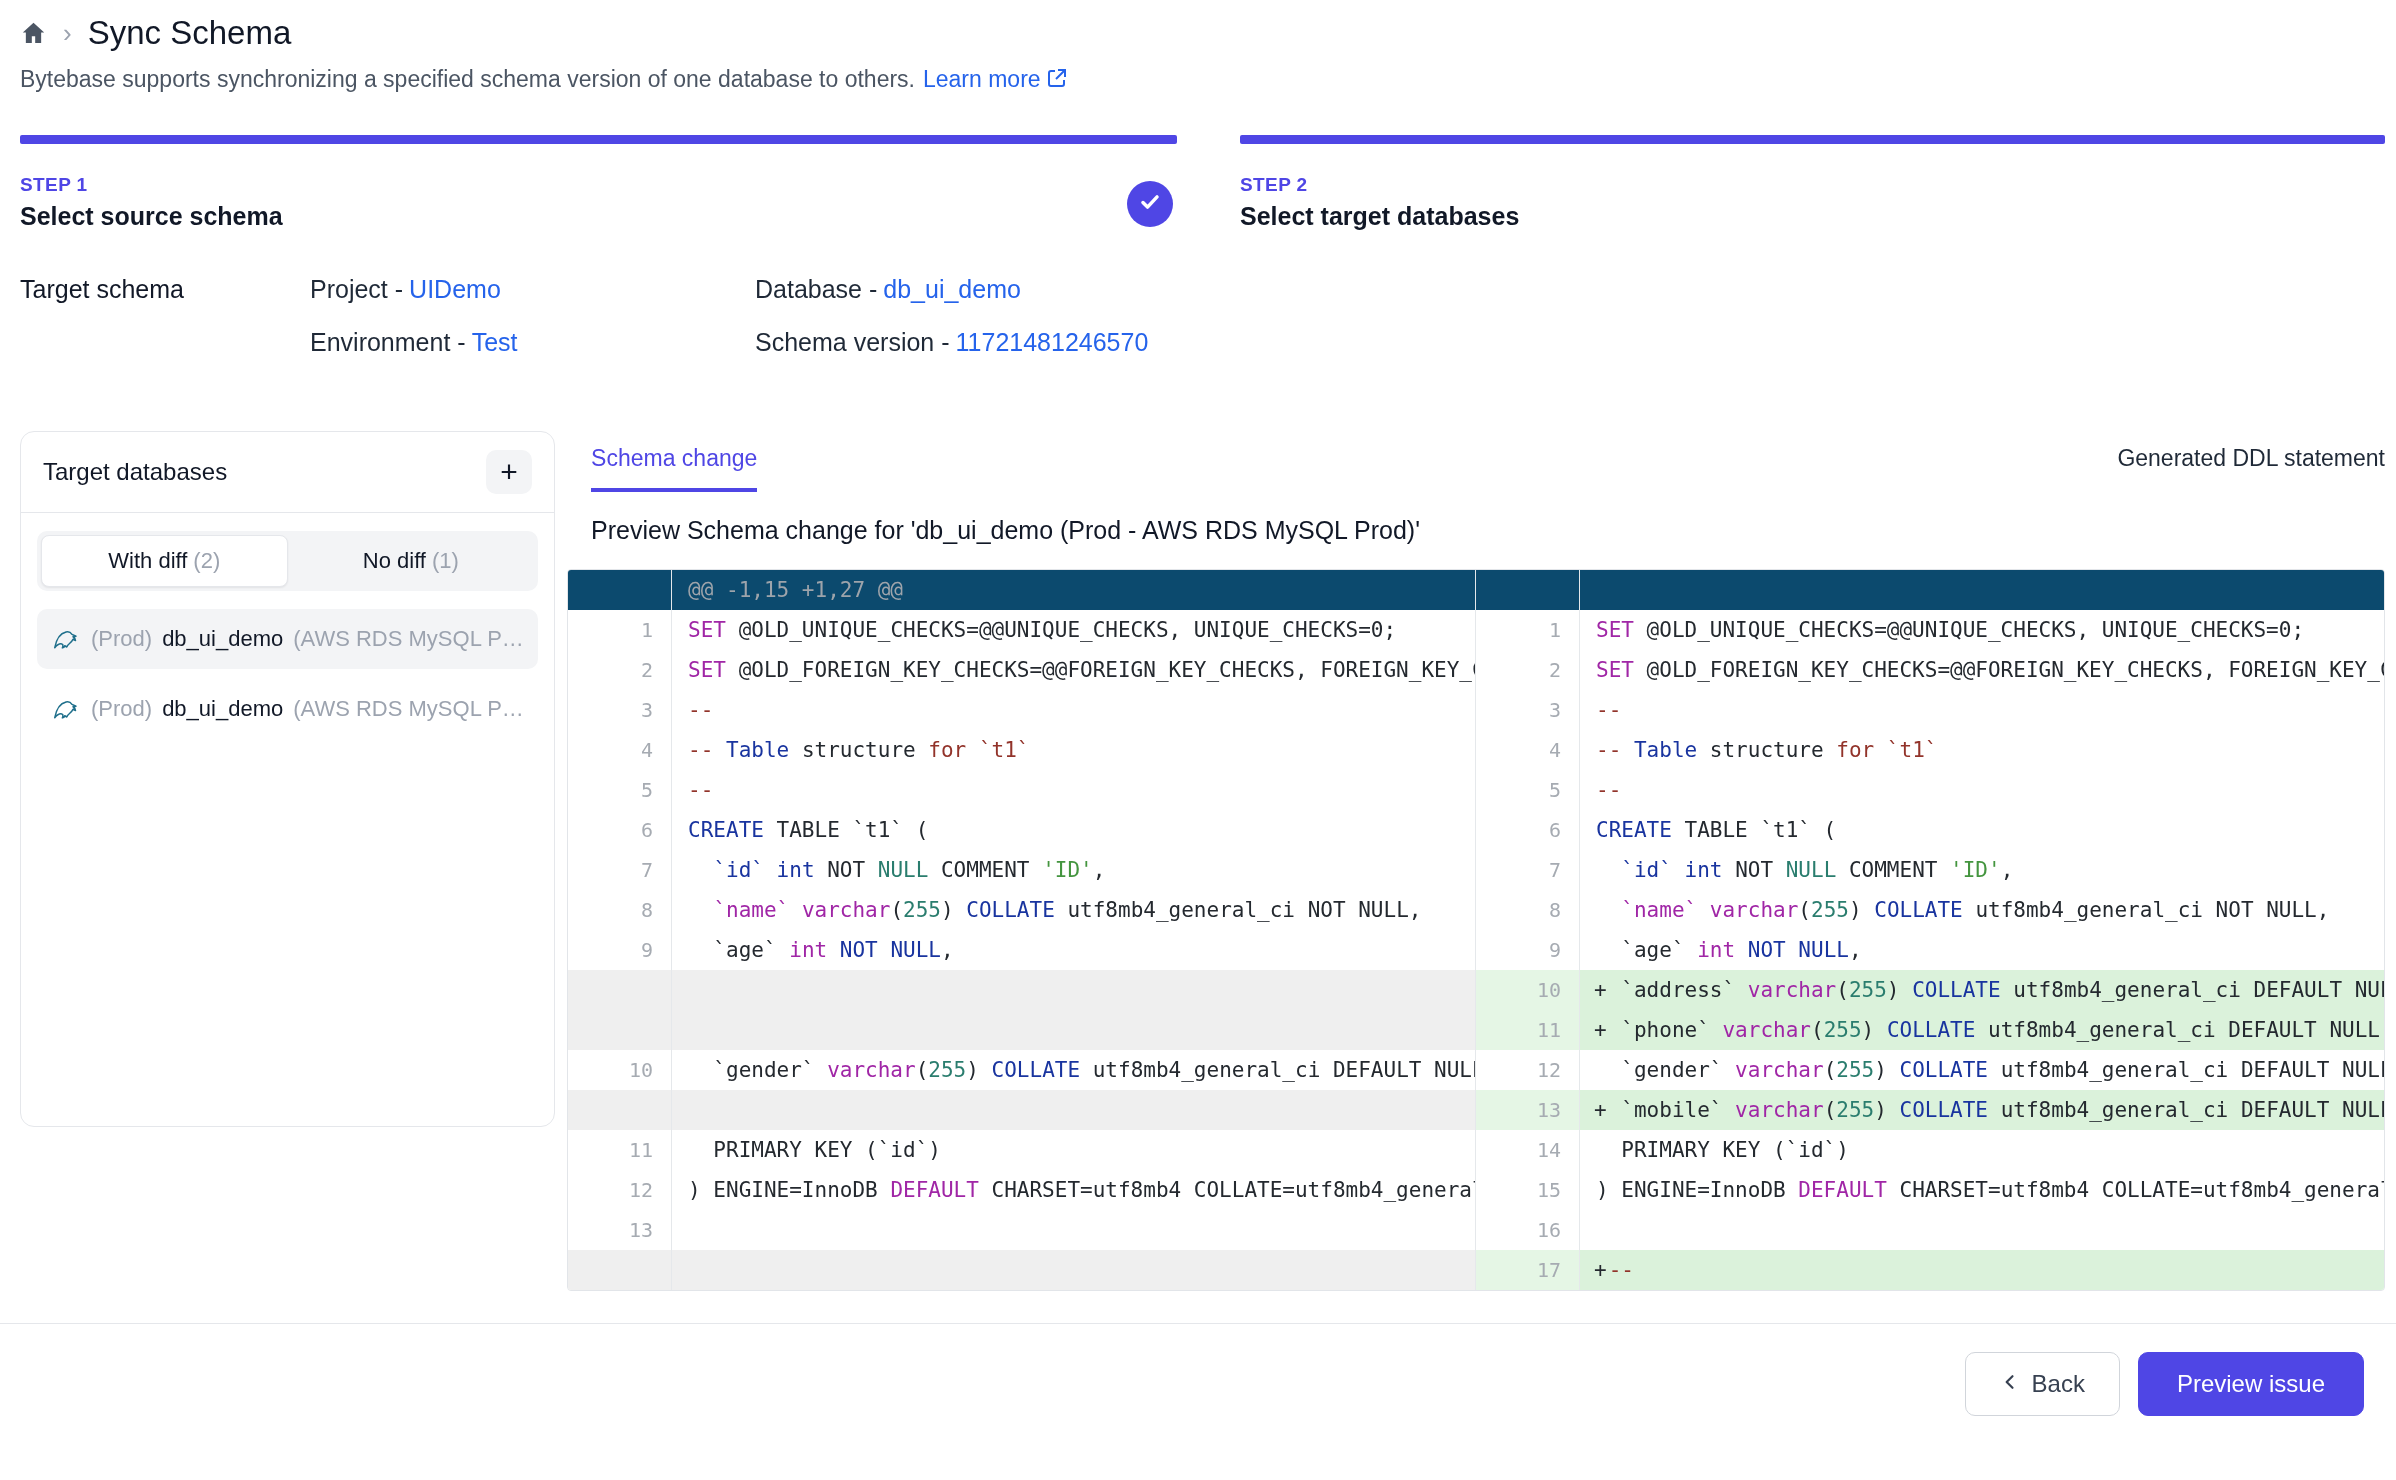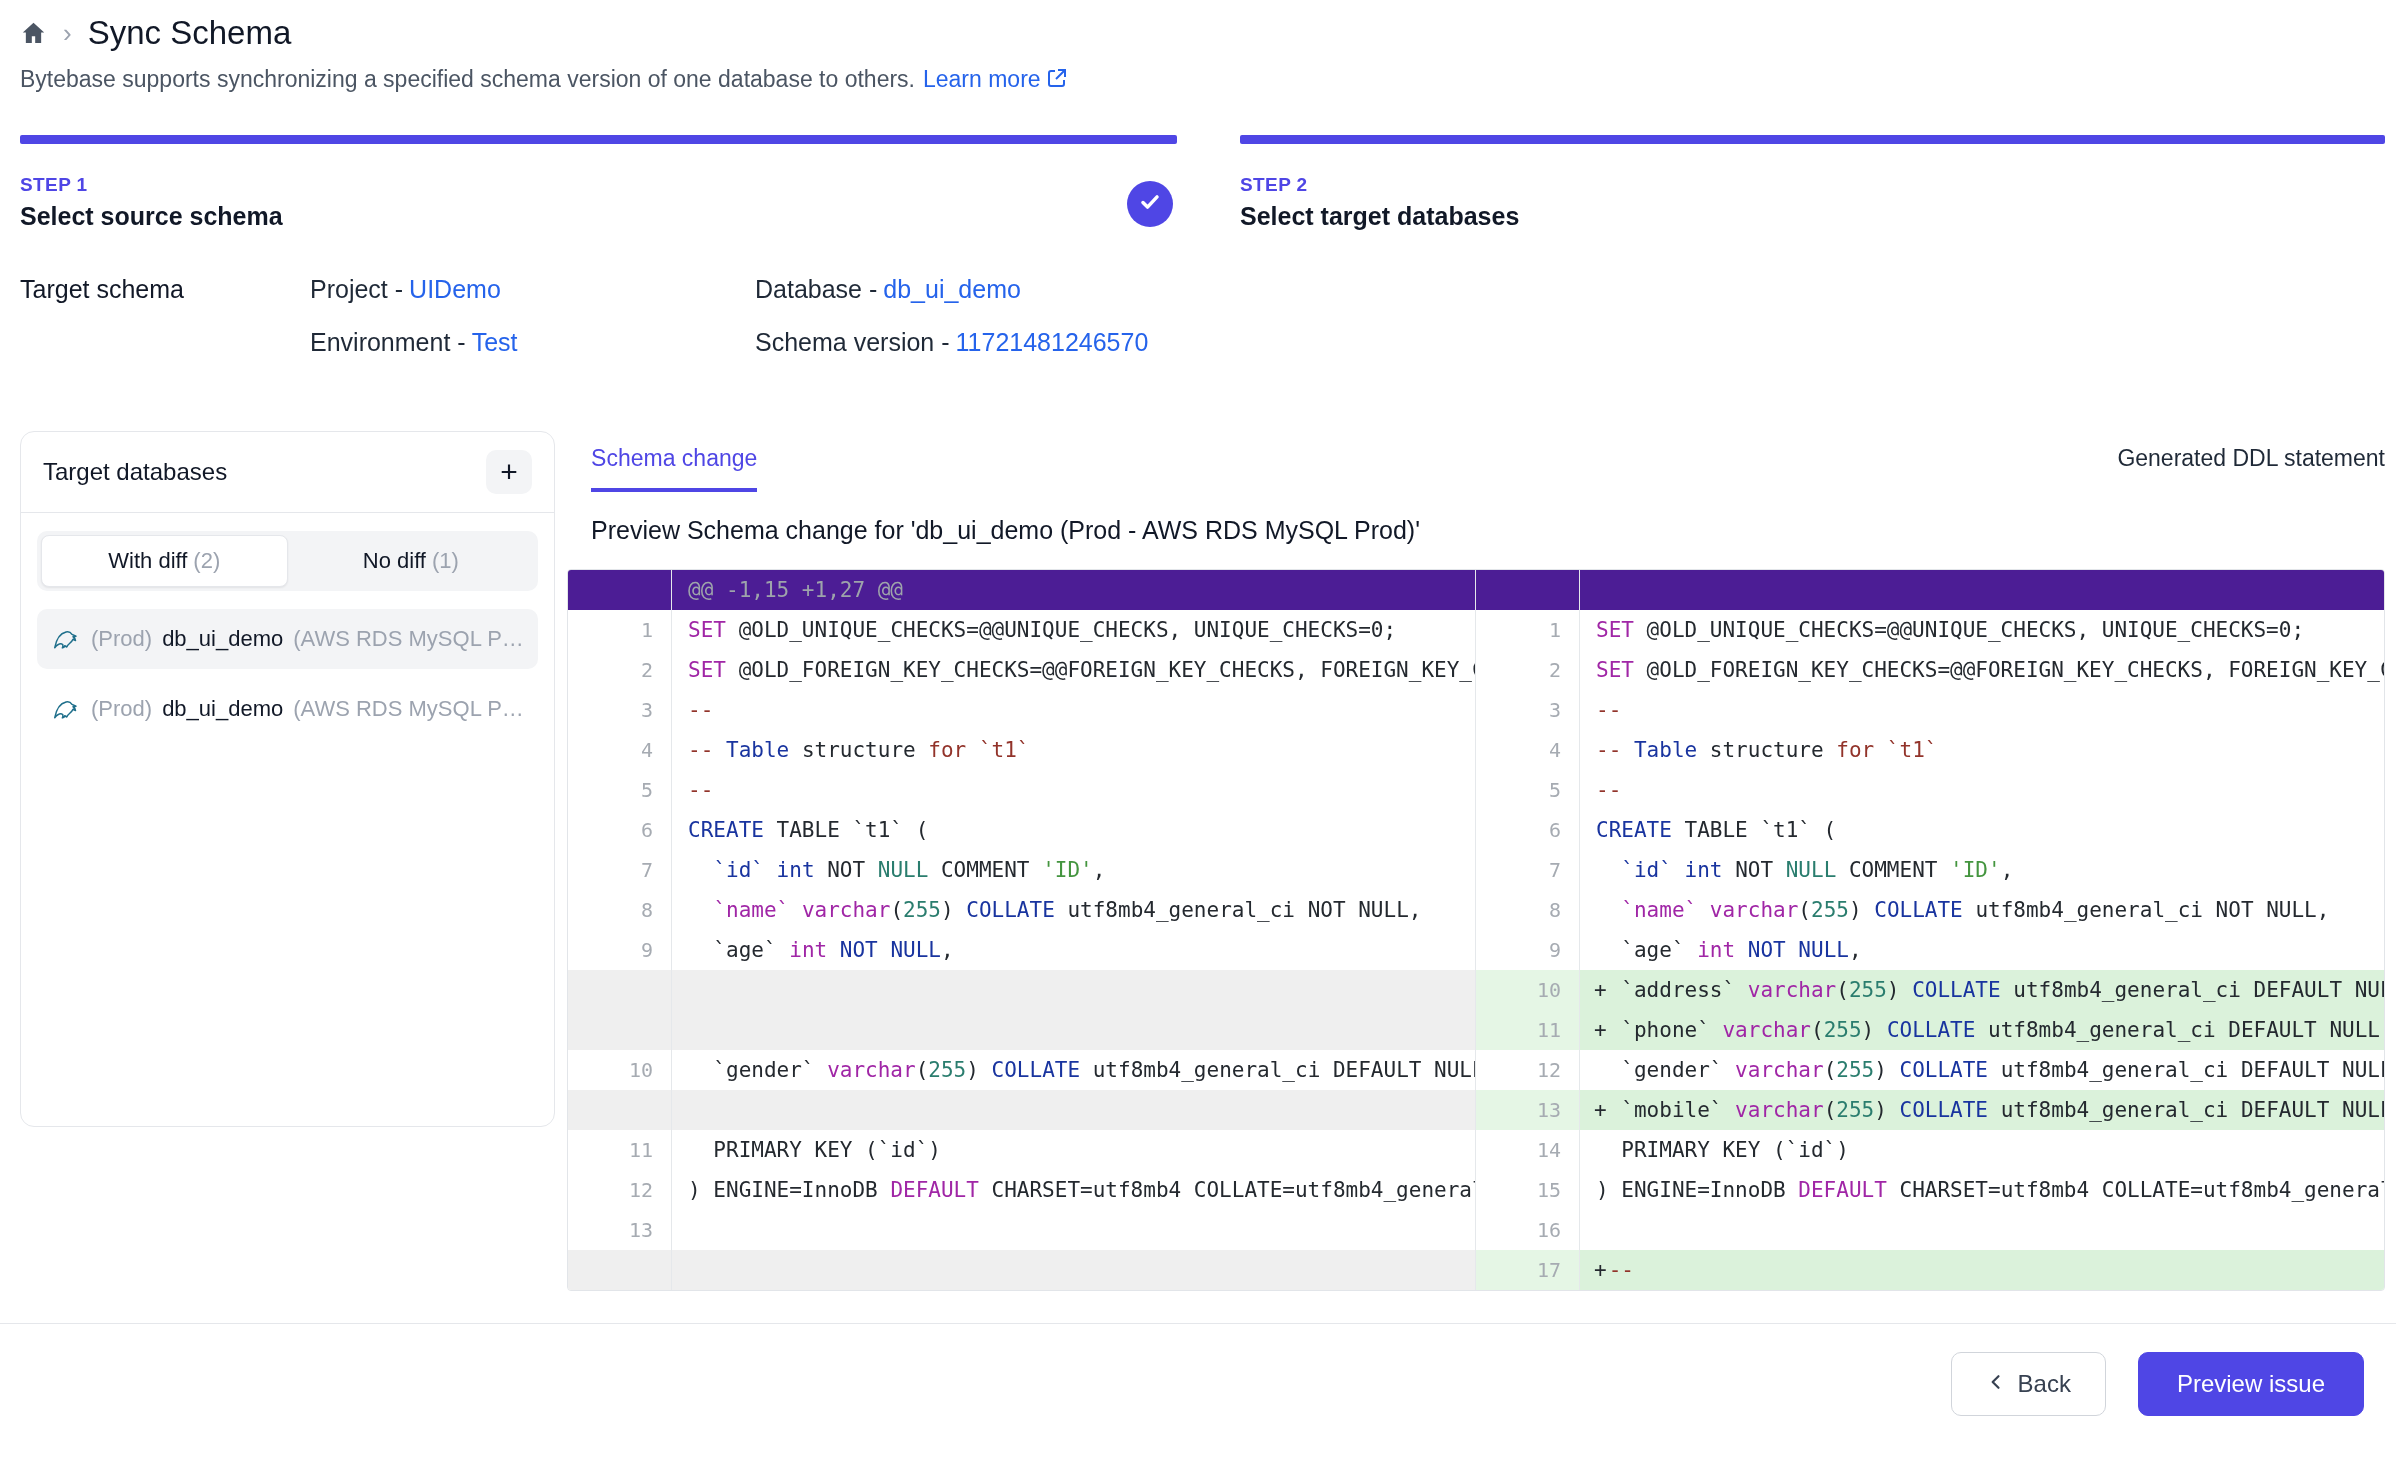--- a/index.html
+++ b/index.html
@@ -61,32 +61,32 @@
   .preview-title { margin:24px 0 0 24px; font-size:25px; color:#111827; }
 
   
   .diff { margin-top:24px; border:1px solid #e2e5e9; border-radius:4px; overflow:hidden;
     display:grid; grid-template-columns:104px 1fr 104px 1fr; grid-auto-rows:40px;
     font-family:"DejaVu Sans Mono", monospace; font-size:21px; line-height:40px; }
   .gut { text-align:right; padding-right:18px; color:#a6abb2; font-size:20px;
     border-right:1px solid #e5e8eb; background:#fff; overflow:hidden; }
   .code { padding-left:16px; white-space:pre; overflow:hidden; color:#24292f; position:relative; background:#fff; }
   .code.lp { border-right:1px solid #e5e8eb; }
-  .t-hdr { background:#4c1d95; }
+  .t-hdr { background:#0c4a6e; }
   .code.t-hdr { color:#9ea4ab; }
   .t-fill { background:#efefef; }
   .t-add { background:#dbf2db; }
   .t-addg { background:#e5f6e5; }
   .sign { position:absolute; left:14px; top:0; color:#24292f; }
   .tk-d{color:#24292f} .tk-p{color:#a026a6} .tk-b{color:#19349f}
   .tk-t{color:#2a7d6e} .tk-g{color:#44953f} .tk-r{color:#92332a} .tk-gy{color:#9ea4ab}
 
   
   .footer-divider { border:none; border-top:1px solid #e5e7eb; margin-top:32px; }
-  .footer { display:flex; justify-content:flex-end; gap:32px; padding:28px 32px 0 0; }
+  .footer { display:flex; justify-content:flex-end; gap:18px; padding:28px 32px 0 0; }
   .btn { height:64px; display:inline-flex; align-items:center; justify-content:center;
     border-radius:10px; font-size:24px; font-weight:500; cursor:pointer;
     font-family:"Liberation Sans", sans-serif; }
   .btn-back { background:#fff; border:1px solid #d1d5db; color:#374151; padding:0 34px; gap:12px; }
   .btn-primary { background:#4f46e5; border:1px solid #4f46e5; color:#ffffff; padding:0 38px; }
 </style>
 </head>
 <body>
 
 <div class="topwrap">

